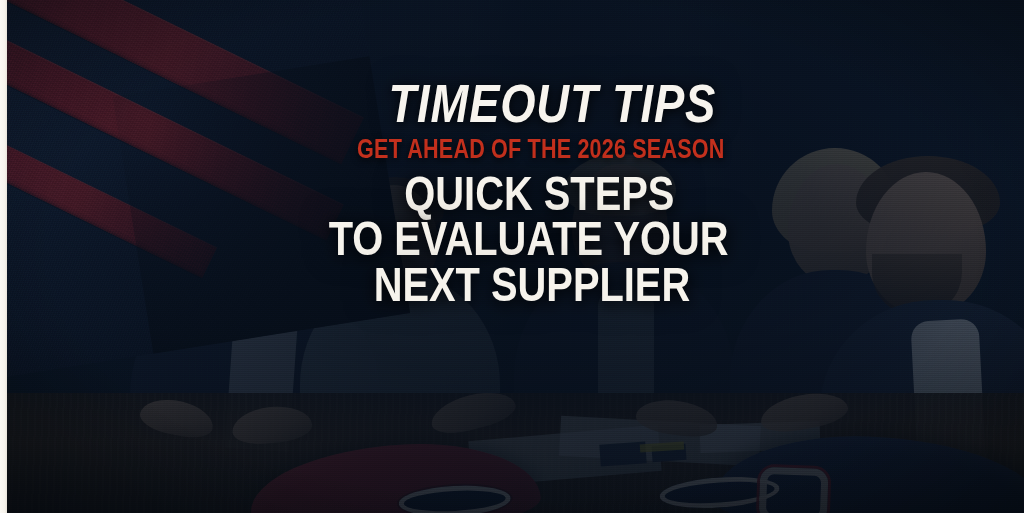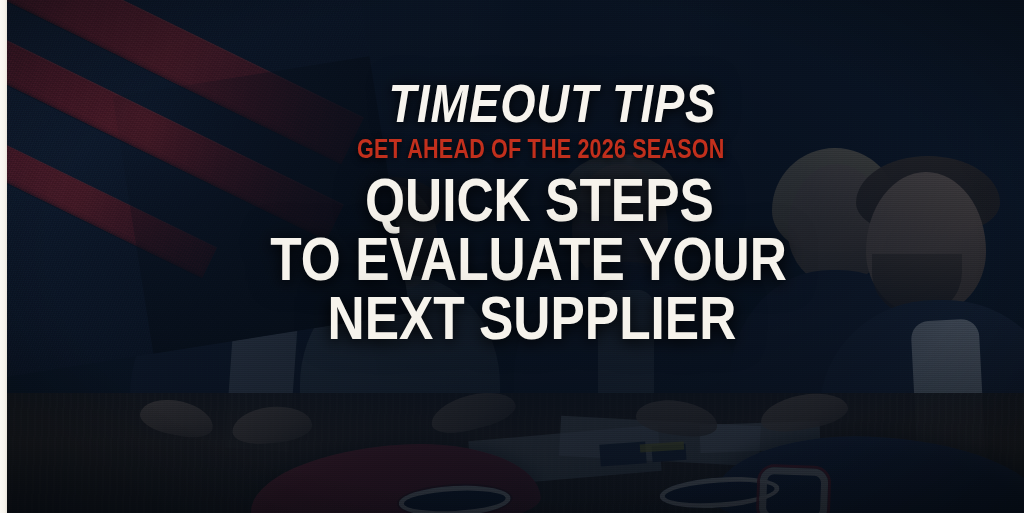--- a/index.html
+++ b/index.html
@@ -264,21 +264,21 @@
     color:#c3301d;
     transform:scaleX(.80);
     text-shadow:0 2px 8px rgba(0,0,0,.85);
     margin:0 0 8px 0;
     padding-left:72px;
   }
   .headline{
     font-family:"Liberation Sans",sans-serif;
     font-weight:700;
     color:#f6f3ec;
-    font-size:62px;
+    font-size:48px;
     line-height:.95;
     letter-spacing:0px;
     text-shadow:0 3px 14px rgba(0,0,0,.8), 0 0 34px rgba(0,0,0,.55);
   }
   .headline .ln{display:block;transform:scaleX(.83);}
   .hl1{padding-left:66px;}
   .hl2{padding-left:40px;}
   .hl3{padding-left:48px;}
 </style>
 </head>

